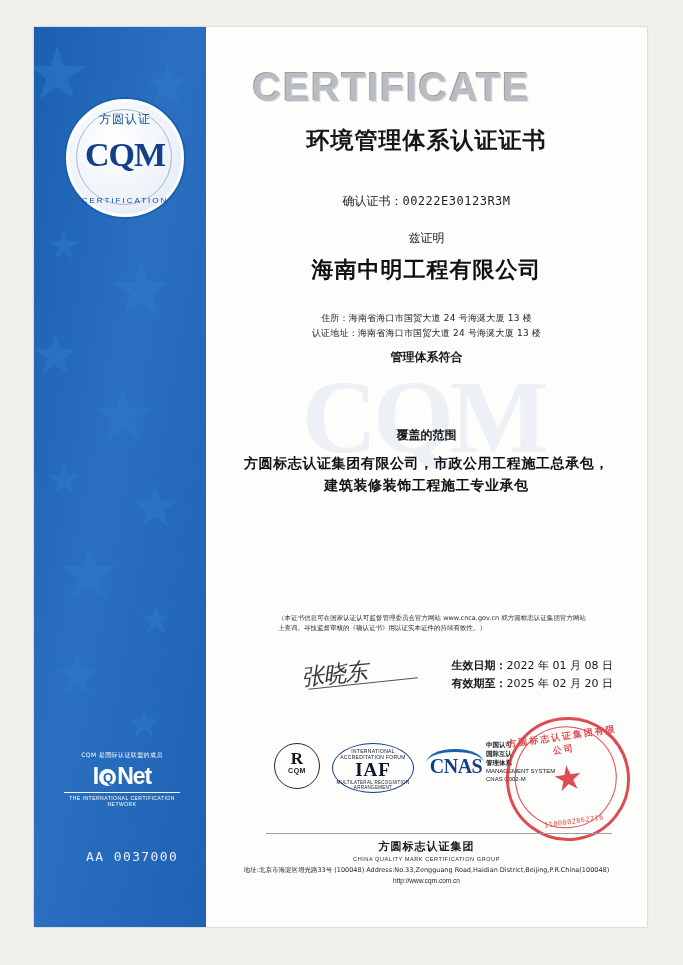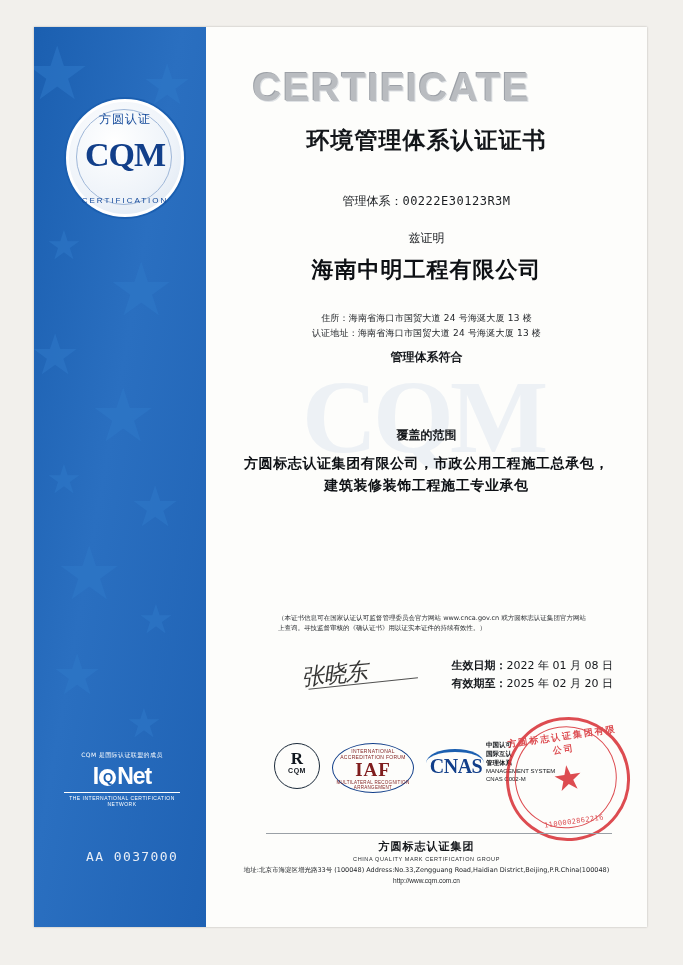--- a/index.html
+++ b/index.html
@@ -351,21 +351,21 @@
   #mark-rcqm .sub {
     font-size: 7px; font-weight: bold; color: #10161d; letter-spacing: .5px;
   }
   
   #mark-iaf {
     left: 58px;
     width: 80px; height: 48px;
     border: 1.2px solid #123f8a;
     border-radius: 50%;
     text-align: center;
-    color: #7f1d1d;
+    color: #0f172a;
   }
   #mark-iaf .top-arc { font-size: 5px; letter-spacing: .3px; margin-top: 4px; }
   #mark-iaf .iaf { font-size: 19px; font-weight: bold; letter-spacing: 1px; line-height: 1.05; font-family: "Liberation Serif", serif; }
   #mark-iaf .bot-arc { font-size: 4.5px; letter-spacing: .3px; }
   
   #mark-cnas {
     left: 146px;
     width: 72px; height: 46px;
     text-align: center;
   }
@@ -502,21 +502,21 @@
 
     <div id="main">
 
       <div id="watermark">CQM</div>
 
       <div id="certificate-word">CERTIFICATE</div>
 
       <div id="title-cn" class="cn">环境管理体系认证证书</div>
 
       <div id="cert-no" class="cn">
-        <span>管理体系：</span><span class="val">00222E30123R3M</span>
+        <span>确认证书：</span><span class="val">00222E30123R3M</span>
       </div>
 
       <div id="hereby" class="cn">兹证明</div>
 
       <div id="company" class="cn">海南中明工程有限公司</div>
 
       <div id="info2" class="infoline cn">住所：海南省海口市国贸大道 24 号海涎大厦 13 楼</div>
       <div id="info3" class="infoline cn">认证地址：海南省海口市国贸大道 24 号海涎大厦 13 楼</div>
 
       <div id="standard-label" class="cn">管理体系符合</div>

